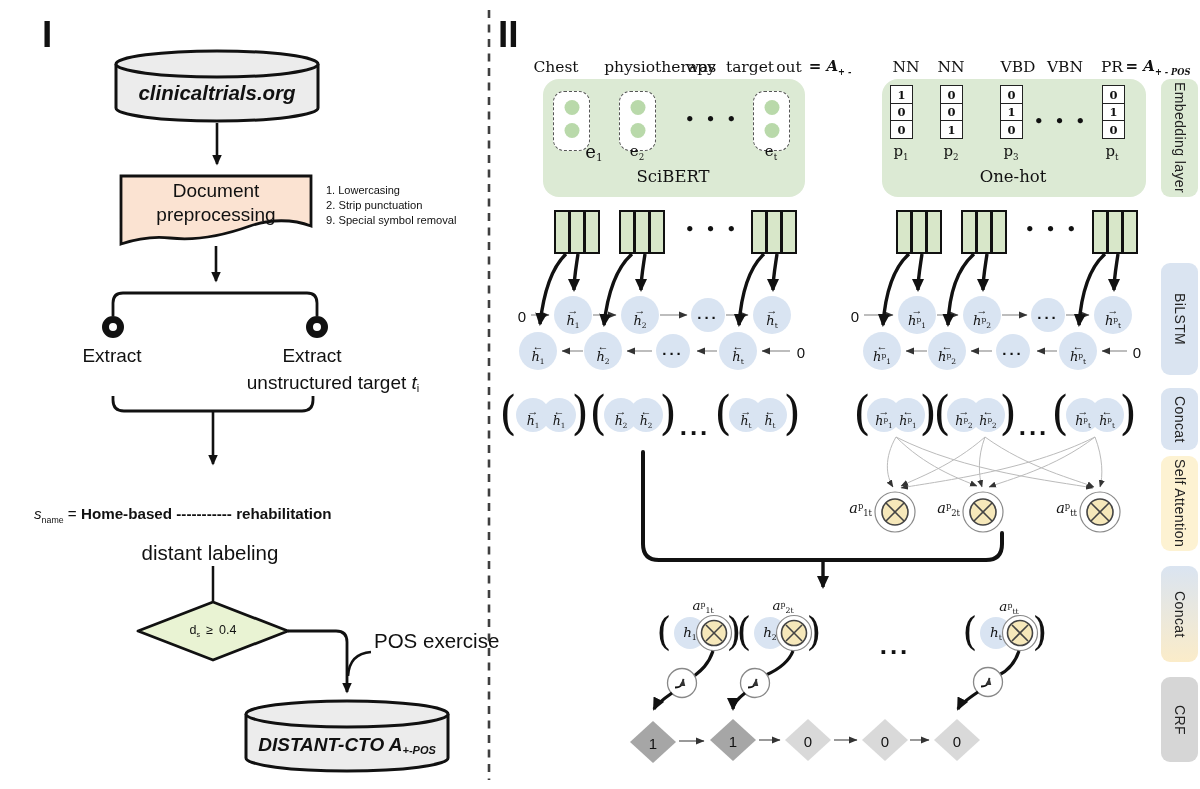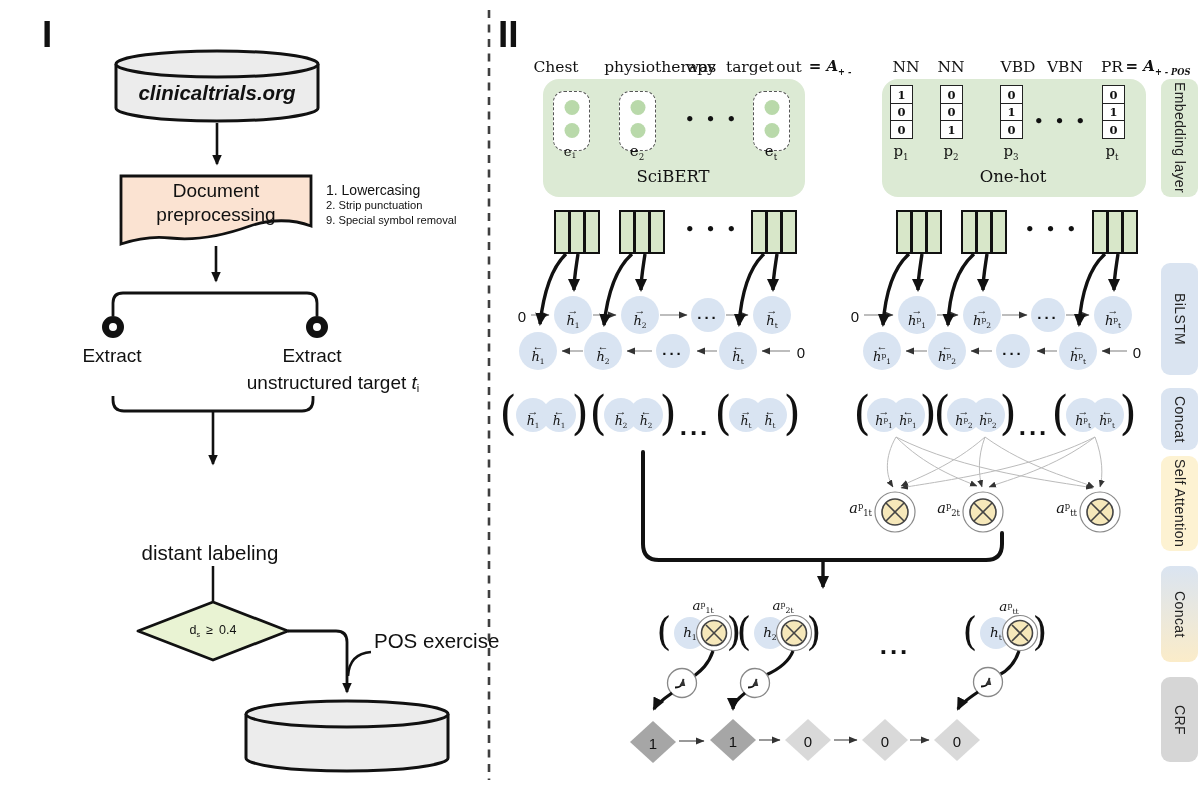--- a/index.html
+++ b/index.html
@@ -315,57 +315,63 @@
       <line x1="759" y1="740" x2="780" y2="740" marker-end="url(#mS)"></line>
       <line x1="834" y1="740" x2="857" y2="740" marker-end="url(#mS)"></line>
       <line x1="910" y1="740" x2="929" y2="740" marker-end="url(#mS)"></line>
     </g>
   </svg>
 
   <div class="plabel" style="left:42px;top:14px">I</div>
   <div class="t" style="left:217px;top:93px;font-size:20.5px;font-style:italic;font-weight:600">clinicaltrials.org</div>
   <div class="t" style="left:216px;top:191px;font-size:19px">Document</div>
   <div class="t" style="left:216px;top:215px;font-size:19px">preprocessing</div>
-  <div class="tl" style="left:326px;top:190px;font-size:14px">1.   Lowercasing</div>
+  <div class="tl" style="left:326px;top:190px;font-size:11px">1.   Lowercasing</div>
   <div class="tl" style="left:326px;top:205px;font-size:11.2px">2.   Strip punctuation</div>
   <div class="tl" style="left:326px;top:220px;font-size:11.2px">9.   Special symbol removal</div>
 
   <div class="t" style="left:112px;top:356px;font-size:19px">Extract</div>
   <div class="t" style="left:312px;top:356px;font-size:19px">Extract</div>
   <div class="t mm" style="left:333px;top:383px;font-size:19px">
     <span>unstructured target</span>&nbsp;<i>t</i><sub>i</sub>
   </div>
 
+  <div class="tl mm" style="left:34px;top:515px;font-size:15.2px">
+    <i>s</i><sub>name</sub><span> = </span><span class="b">Home-based</span><span class="b"> ----------- </span><span class="b">rehabilitation</span>
+  </div>
 
   <div class="t" style="left:210px;top:553px;font-size:20.5px">distant labeling</div>
   <div class="t mm" style="left:213px;top:631px;font-size:12.5px">
     <span>d</span><sub>s</sub><span style="margin:0 6px">≥</span><span>0.4</span>
   </div>
   <div class="tl" style="left:374px;top:641px;font-size:20.5px">POS exercise</div>
+  <div class="t mm" style="left:347px;top:745px;font-size:19px;font-style:italic;font-weight:600">
+    <i>DISTANT-CTO A</i><sub style="font-size:11px">+-POS</sub>
+  </div>
 
   <div class="plabel" style="left:498px;top:14px">II</div>
 
   <div class="t ser" style="left:556px;top:67px;font-size:15.5px">Chest</div>
   <div class="t ser" style="left:660px;top:67px;font-size:15.5px">physiotherapy</div>
   <div class="t ser" style="left:701px;top:67px;font-size:15.5px">was</div>
   <div class="t ser" style="left:750px;top:67px;font-size:15.5px">target</div>
   <div class="t ser" style="left:789px;top:67px;font-size:15.5px">out</div>
   <div class="t eqm mm" style="left:830px;top:67px;font-size:15px">
     <span>= A</span><sub>+ -</sub>
   </div>
   <div class="t ser" style="left:906px;top:67px;font-size:15.5px">NN</div>
   <div class="t ser" style="left:951px;top:67px;font-size:15.5px">NN</div>
   <div class="t ser" style="left:1018px;top:67px;font-size:15.5px">VBD</div>
   <div class="t ser" style="left:1065px;top:67px;font-size:15.5px">VBN</div>
   <div class="t ser" style="left:1112px;top:67px;font-size:15.5px">PR</div>
   <div class="t eqm mm" style="left:1158px;top:67px;font-size:15px">
     <span>= A</span><sub>+ - POS</sub>
   </div>
 
-  <div class="t ser mm" style="left:570px;top:152px;font-size:13px"><span>e</span><sub>1</sub></div>
+  <div class="t ser mm" style="left:594px;top:152px;font-size:18px"><span>e</span><sub>1</sub></div>
   <div class="t ser mm" style="left:637px;top:152px;font-size:15px"><span>e</span><sub>2</sub></div>
   <div class="t ser mm" style="left:771px;top:152px;font-size:15px"><span>e</span><sub>t</sub></div>
   <div class="t ser" style="left:673px;top:176px;font-size:16.5px">SciBERT</div>
   <div class="t ser dots" style="left:712px;top:119px;font-size:15px">• • •</div>
 
   <div class="t ser mm" style="left:901px;top:152px;font-size:15px"><span>p</span><sub>1</sub></div>
   <div class="t ser mm" style="left:951px;top:152px;font-size:15px"><span>p</span><sub>2</sub></div>
   <div class="t ser mm" style="left:1011px;top:152px;font-size:15px"><span>p</span><sub>3</sub></div>
   <div class="t ser mm" style="left:1112px;top:152px;font-size:15px"><span>p</span><sub>t</sub></div>
   <div class="t ser" style="left:1013px;top:176px;font-size:16.5px">One-hot</div>

